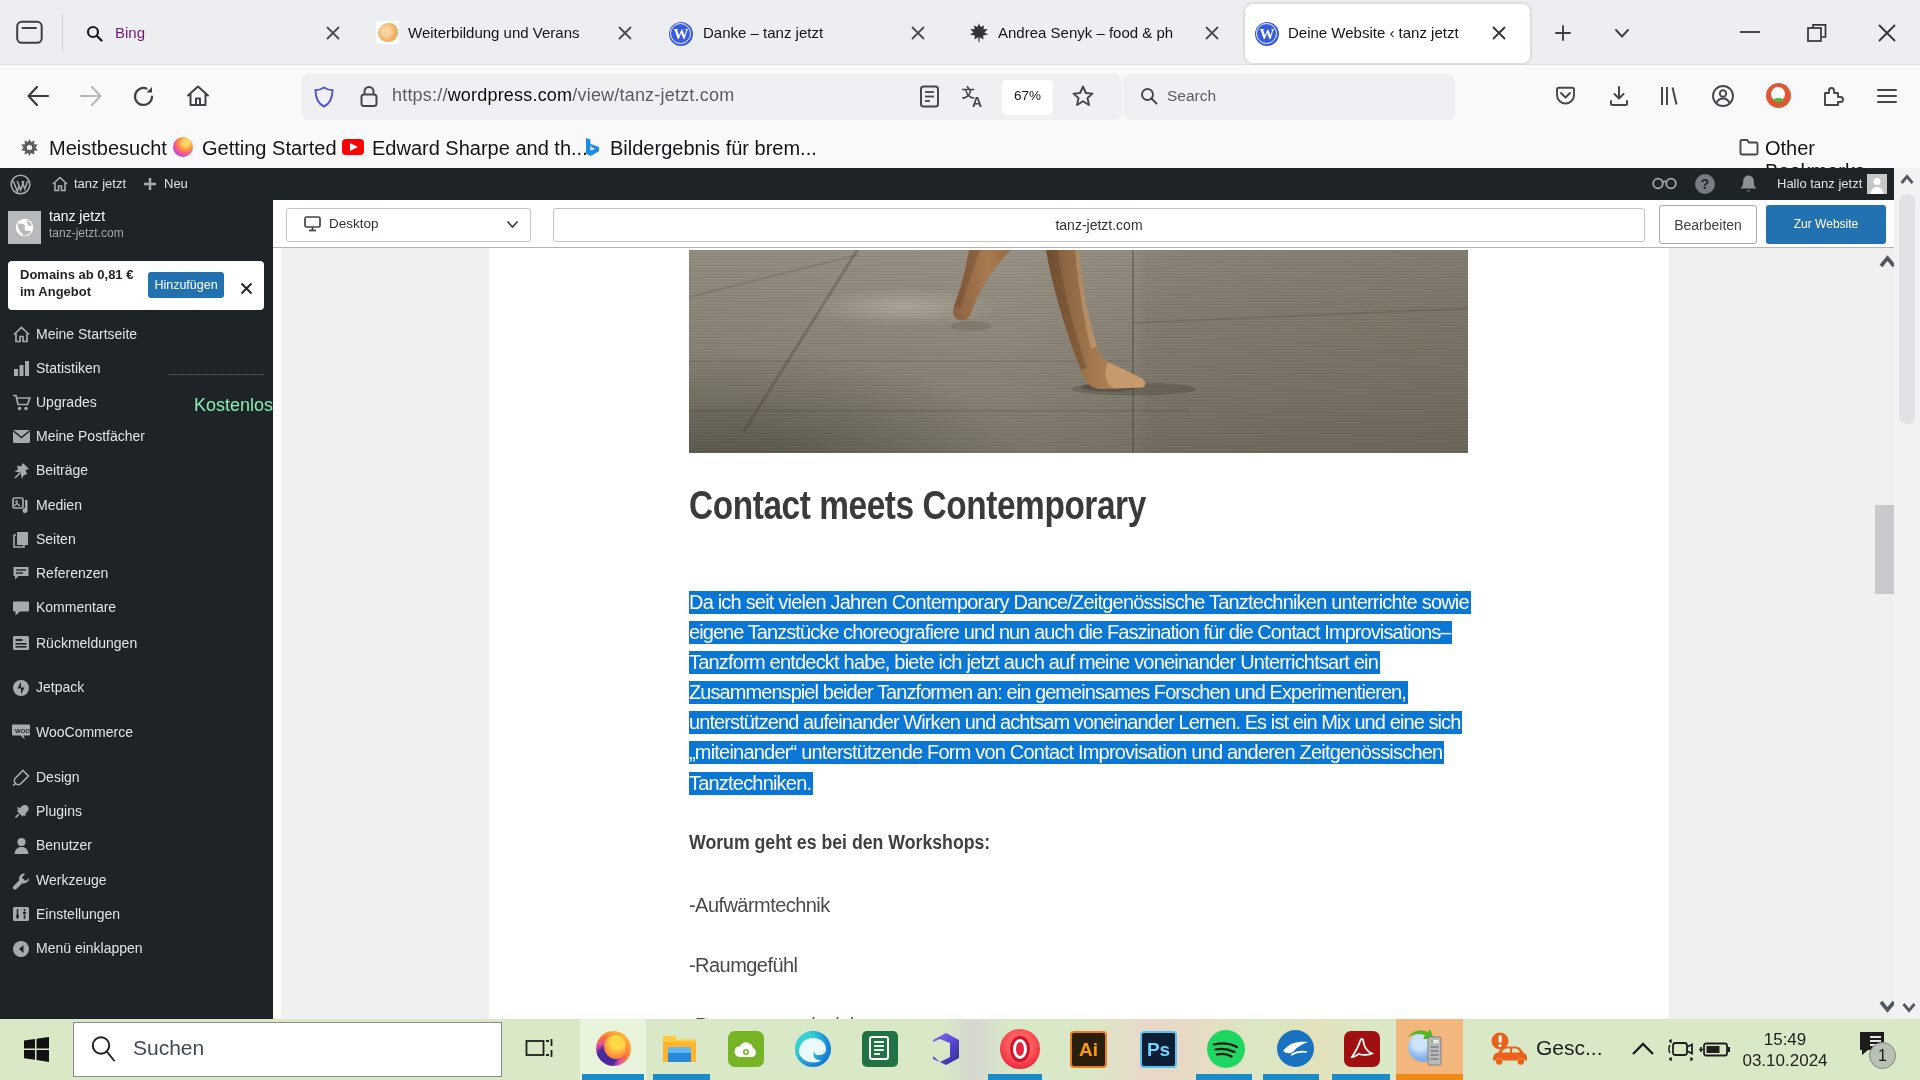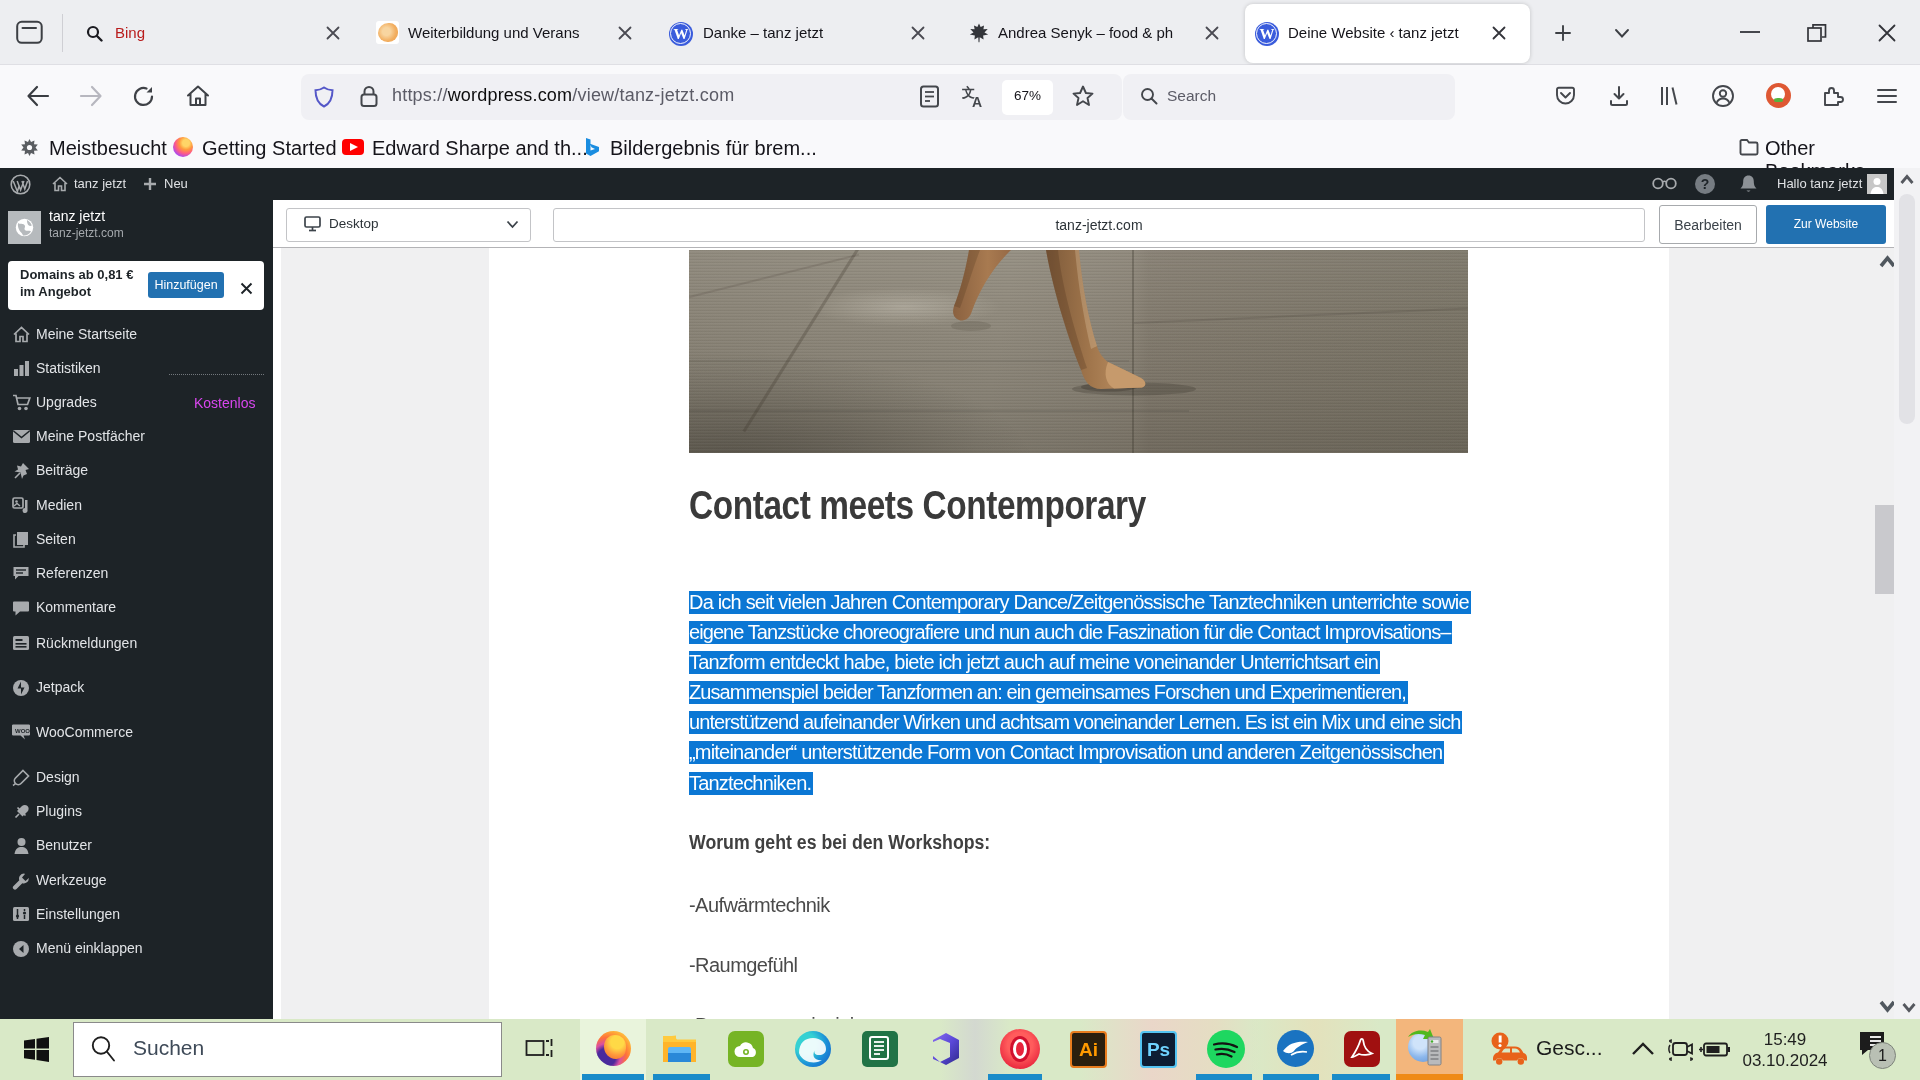--- a/index.html
+++ b/index.html
@@ -20,21 +20,21 @@
   <svg class="abs" style="left:16px;top:20px" width="27" height="25" viewBox="0 0 27 25">
       <rect x="1.2" y="1.8" width="24.5" height="21" rx="4.5" fill="none" stroke="#3c3f44" stroke-width="2"></rect>
       <line x1="6.5" y1="8" x2="20" y2="8" stroke="#3c3f44" stroke-width="2" stroke-linecap="round"></line>
     </svg>
   <div class="abs" style="left:62px;top:14px;width:1px;height:38px;background:#cfcfd4"></div>
 
   <svg class="abs" style="left:86px;top:25px" width="17" height="17" viewBox="0 0 17 17">
       <circle cx="7" cy="7" r="5" fill="none" stroke="#1b1b21" stroke-width="2.2"></circle>
       <line x1="11" y1="11" x2="15.5" y2="15.5" stroke="#1b1b21" stroke-width="2.4" stroke-linecap="round"></line>
     </svg>
-  <div class="abs" style="left:115px;top:24px;font-size:15px;color:#b91c1c">Bing</div>
+  <div class="abs" style="left:115px;top:24px;font-size:15px;color:#701a75">Bing</div>
   <svg class="abs" style="left:325px;top:25px" width="16" height="16" viewBox="0 0 16 16">
       <path d="M2.5 2.5 L13.5 13.5 M13.5 2.5 L2.5 13.5" stroke="#4a4a52" stroke-width="1.8" stroke-linecap="round"></path>
     </svg>
 
   <div class="abs" style="left:376px;top:21px;width:23px;height:23px;background:#fff;border-radius:3px"></div>
   <div class="abs" style="left:378px;top:23px;width:20px;height:19px;background:radial-gradient(circle at 42% 45%,#f8d5a0 0 25%,#f2ae60 60%,#eda14d 100%);border-radius:55% 45% 50% 50%"></div>
   <div class="abs" style="left:408px;top:24px;font-size:15px;color:#15141a;width:200px;overflow:hidden;white-space:nowrap">Weiterbildung und Verans</div>
   <svg class="abs" style="left:617px;top:25px" width="16" height="16" viewBox="0 0 16 16">
       <path d="M2.5 2.5 L13.5 13.5 M13.5 2.5 L2.5 13.5" stroke="#4a4a52" stroke-width="1.8" stroke-linecap="round"></path>
     </svg>
@@ -246,21 +246,21 @@
       <rect x="12" y="1" width="4" height="15" fill="#a7aaad"></rect>
     </svg>
   <div class="abs" style="left:36px;top:160px">Statistiken</div>
   <div class="abs" style="left:169px;top:174px;width:95px;border-top:1px dotted #72777c"></div>
   <svg class="abs" style="left:12px;top:194px" width="19" height="18" viewBox="0 0 19 18">
       <path d="M1 1.5 H4 L6 10.5 H15.5 L17.8 4 H5" fill="none" stroke="#a7aaad" stroke-width="1.7"></path>
       <circle cx="7.5" cy="14.5" r="1.8" fill="#a7aaad"></circle>
       <circle cx="14" cy="14.5" r="1.8" fill="#a7aaad"></circle>
     </svg>
   <div class="abs" style="left:36px;top:194px">Upgrades</div>
-  <div class="abs" style="left:194px;top:195px;font-size:14px;color:#d946ef">Kostenlos</div>
+  <div class="abs" style="left:194px;top:195px;font-size:18px;color:#86efac">Kostenlos</div>
   <svg class="abs" style="left:12px;top:229px" width="19" height="15" viewBox="0 0 19 15">
       <rect x="1" y="1" width="17" height="13" rx="1.5" fill="#a7aaad"></rect>
       <path d="M1.5 2 L9.5 8.5 L17.5 2" fill="none" stroke="#1d2327" stroke-width="1.6"></path>
     </svg>
   <div class="abs" style="left:36px;top:228px">Meine Postfächer</div>
   <svg class="abs" style="left:13px;top:262px" width="17" height="18" viewBox="0 0 17 18">
       <path d="M10 1 L16 7 L12.5 8 L14 12 L10.5 13.5 L9 17 L7.5 10.5 L1.5 9.5 L5 7.5 L4 3.5 L8 4.5 Z" fill="#a7aaad"></path>
       <line x1="2" y1="16" x2="7" y2="11" stroke="#a7aaad" stroke-width="1.6"></line>
     </svg>
   <div class="abs" style="left:36px;top:262px">Beiträge</div>

